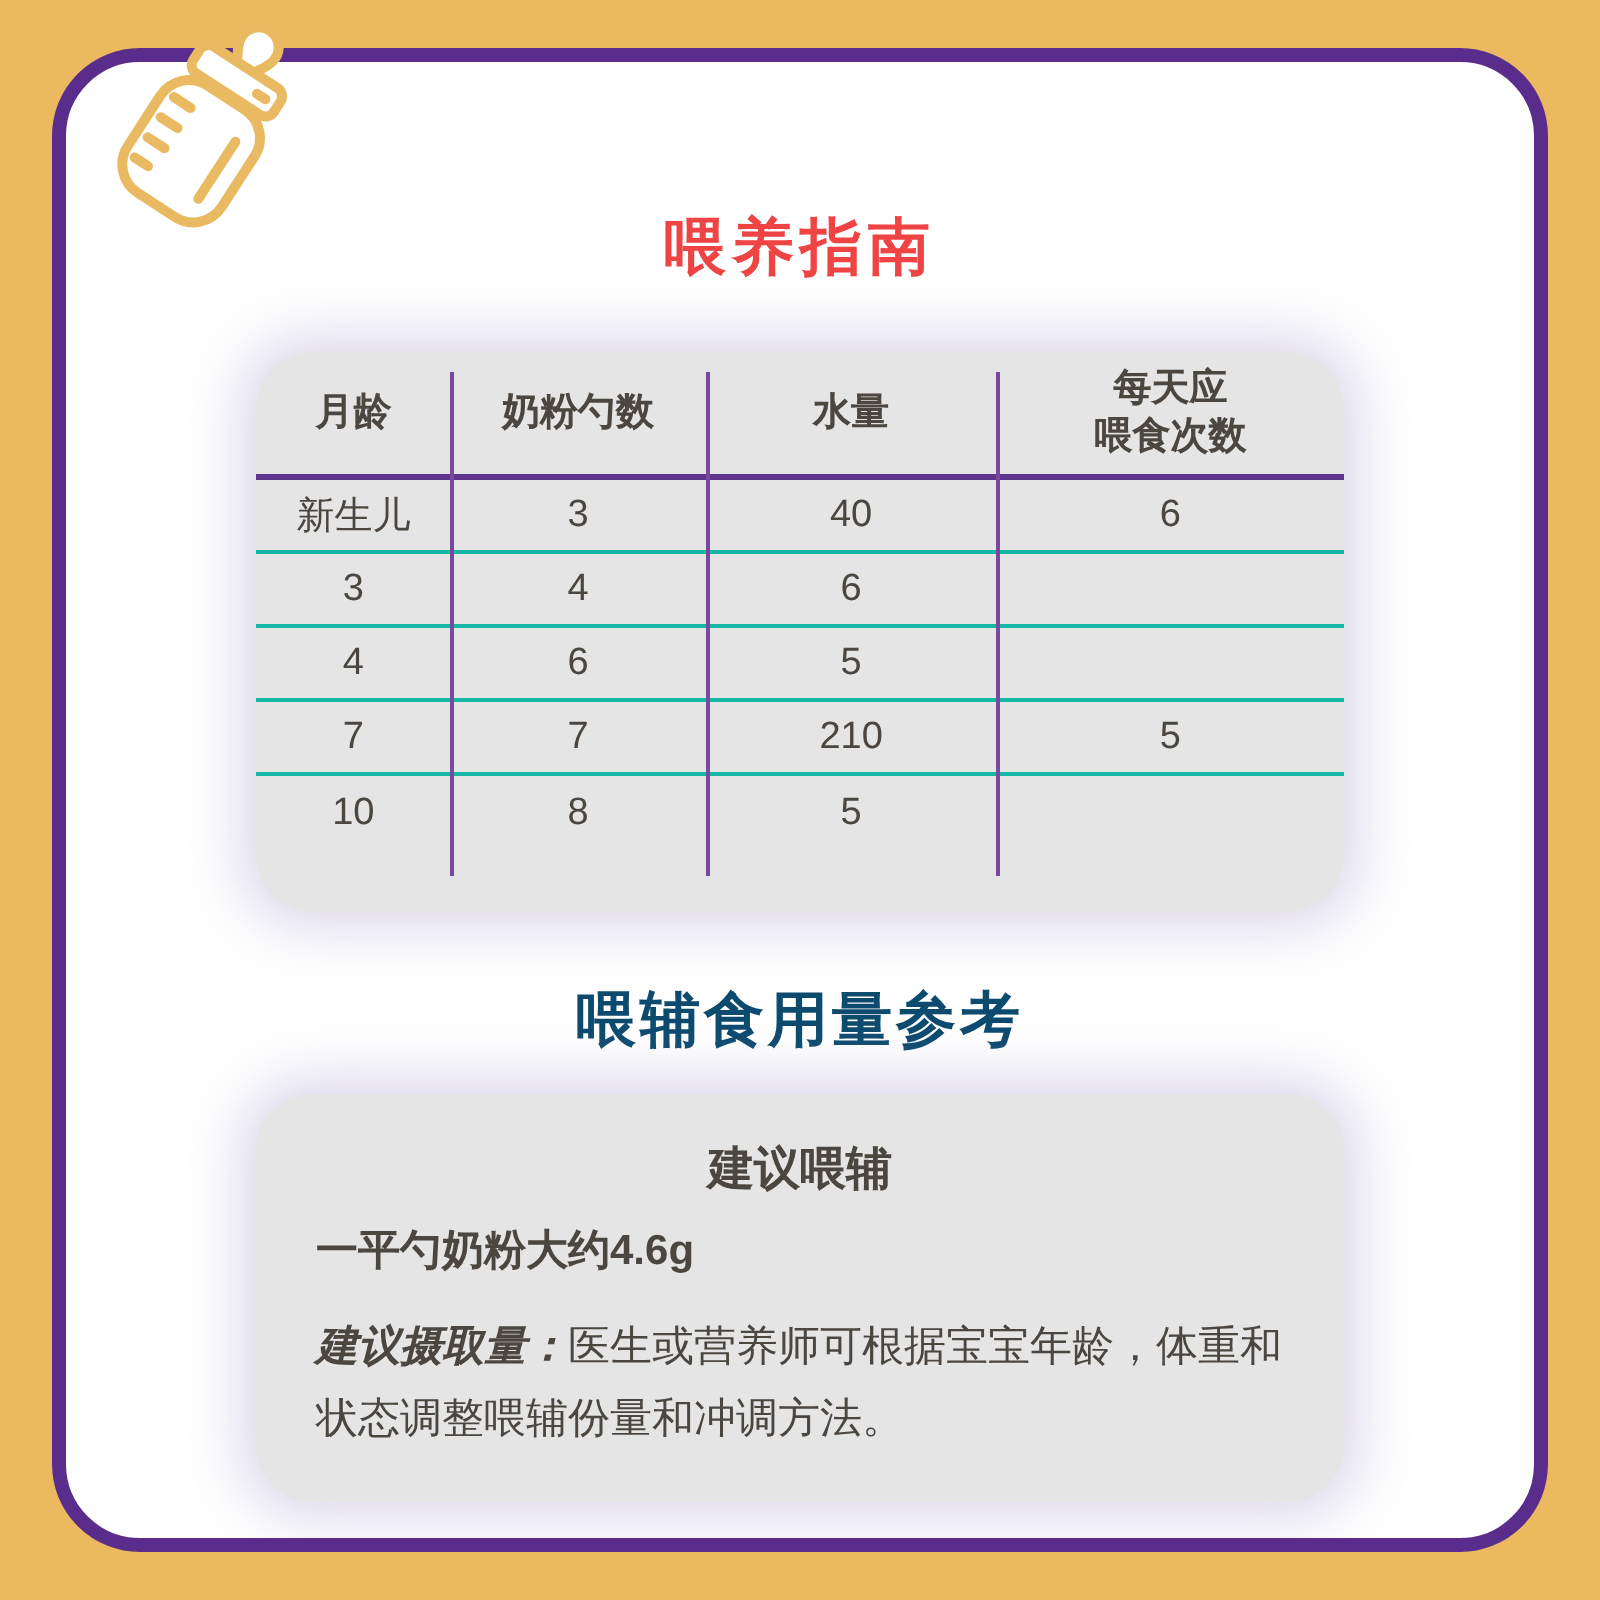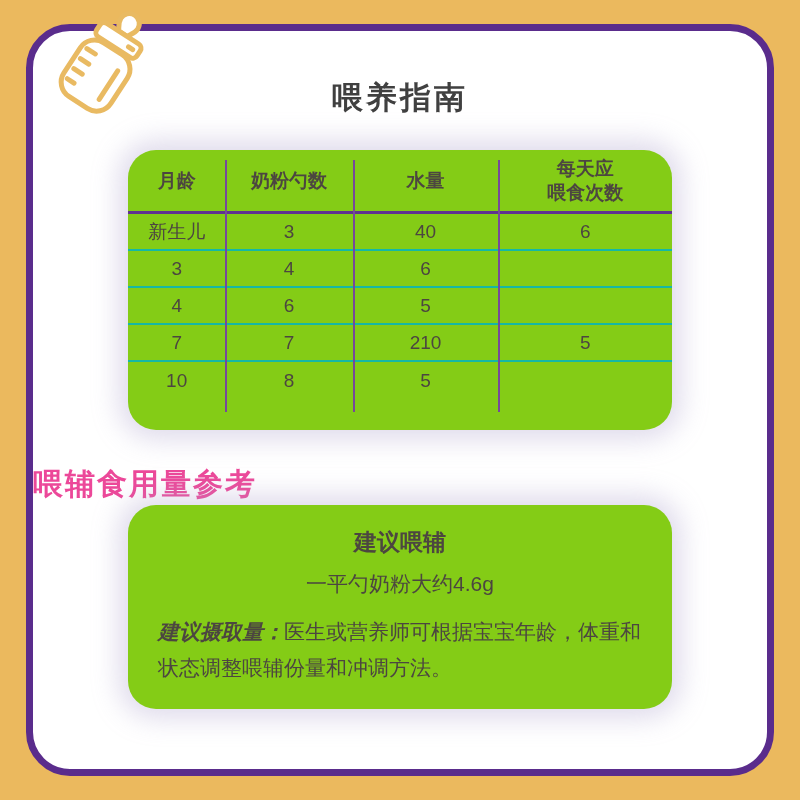--- a/index.html
+++ b/index.html
@@ -19,39 +19,39 @@
     border-radius: 44px;
     overflow: hidden;
   }
   .bottle-wrap {
     position: absolute;
     left: 52px; top: -2px;
     width: 110px; height: 120px;
     z-index: 5;
   }
   .title-1 {
-    margin-top: 46px;
+    margin-top: 72px;
     text-align: center;
     font-size: 31px;
     font-weight: bold;
-    color: #404040;
+    color: #ef4444;
     letter-spacing: 3px;
   }
   .title-2 {
     margin-top: 34px;
-    text-align: left;
+    text-align: center;
     font-size: 30px;
     font-weight: bold;
-    color: #ec4899;
+    color: #0c4a6e;
     letter-spacing: 2px;
   }
   .peach-box {
     width: 544px;
     margin: 0 auto;
-    background: #84cc16;
+    background: #e5e5e5;
     border-radius: 28px;
     box-shadow: 0 0 26px 10px rgba(173, 162, 206, 0.38);
     position: relative;
   }
   .table-box {
     margin-top: 31px;
     height: 280px;
     padding-bottom: 20px;
   }
   .t-head, .t-row {
@@ -89,34 +89,35 @@
     position: absolute;
     top: 10px;
     bottom: 18px;
     width: 2px;
     background: #77489B;
   }
   .vline-1 { left: 17.9%; }
   .vline-2 { left: 41.3%; }
   .vline-3 { left: 68.1%; }
   .info-box {
-    margin-top: 0;
+    margin-top: 16px;
     padding: 22px 30px 24px;
   }
   .info-heading {
     text-align: center;
     font-size: 23px;
     font-weight: bold;
     color: #4C4640;
   }
   .info-line {
-    text-align: center;
+    text-align: left;
     font-size: 21px;
     color: #4C4640;
     line-height: 1.68;
+    font-weight: bold;
   }
   .info-line.first { margin-top: 8px; }
   .info-note {
     margin-top: 13px;
     font-size: 21px;
     color: #4C4640;
     line-height: 1.68;
     text-align: left;
   }
   .info-note .note-label { font-weight: bold; font-style: italic; }

